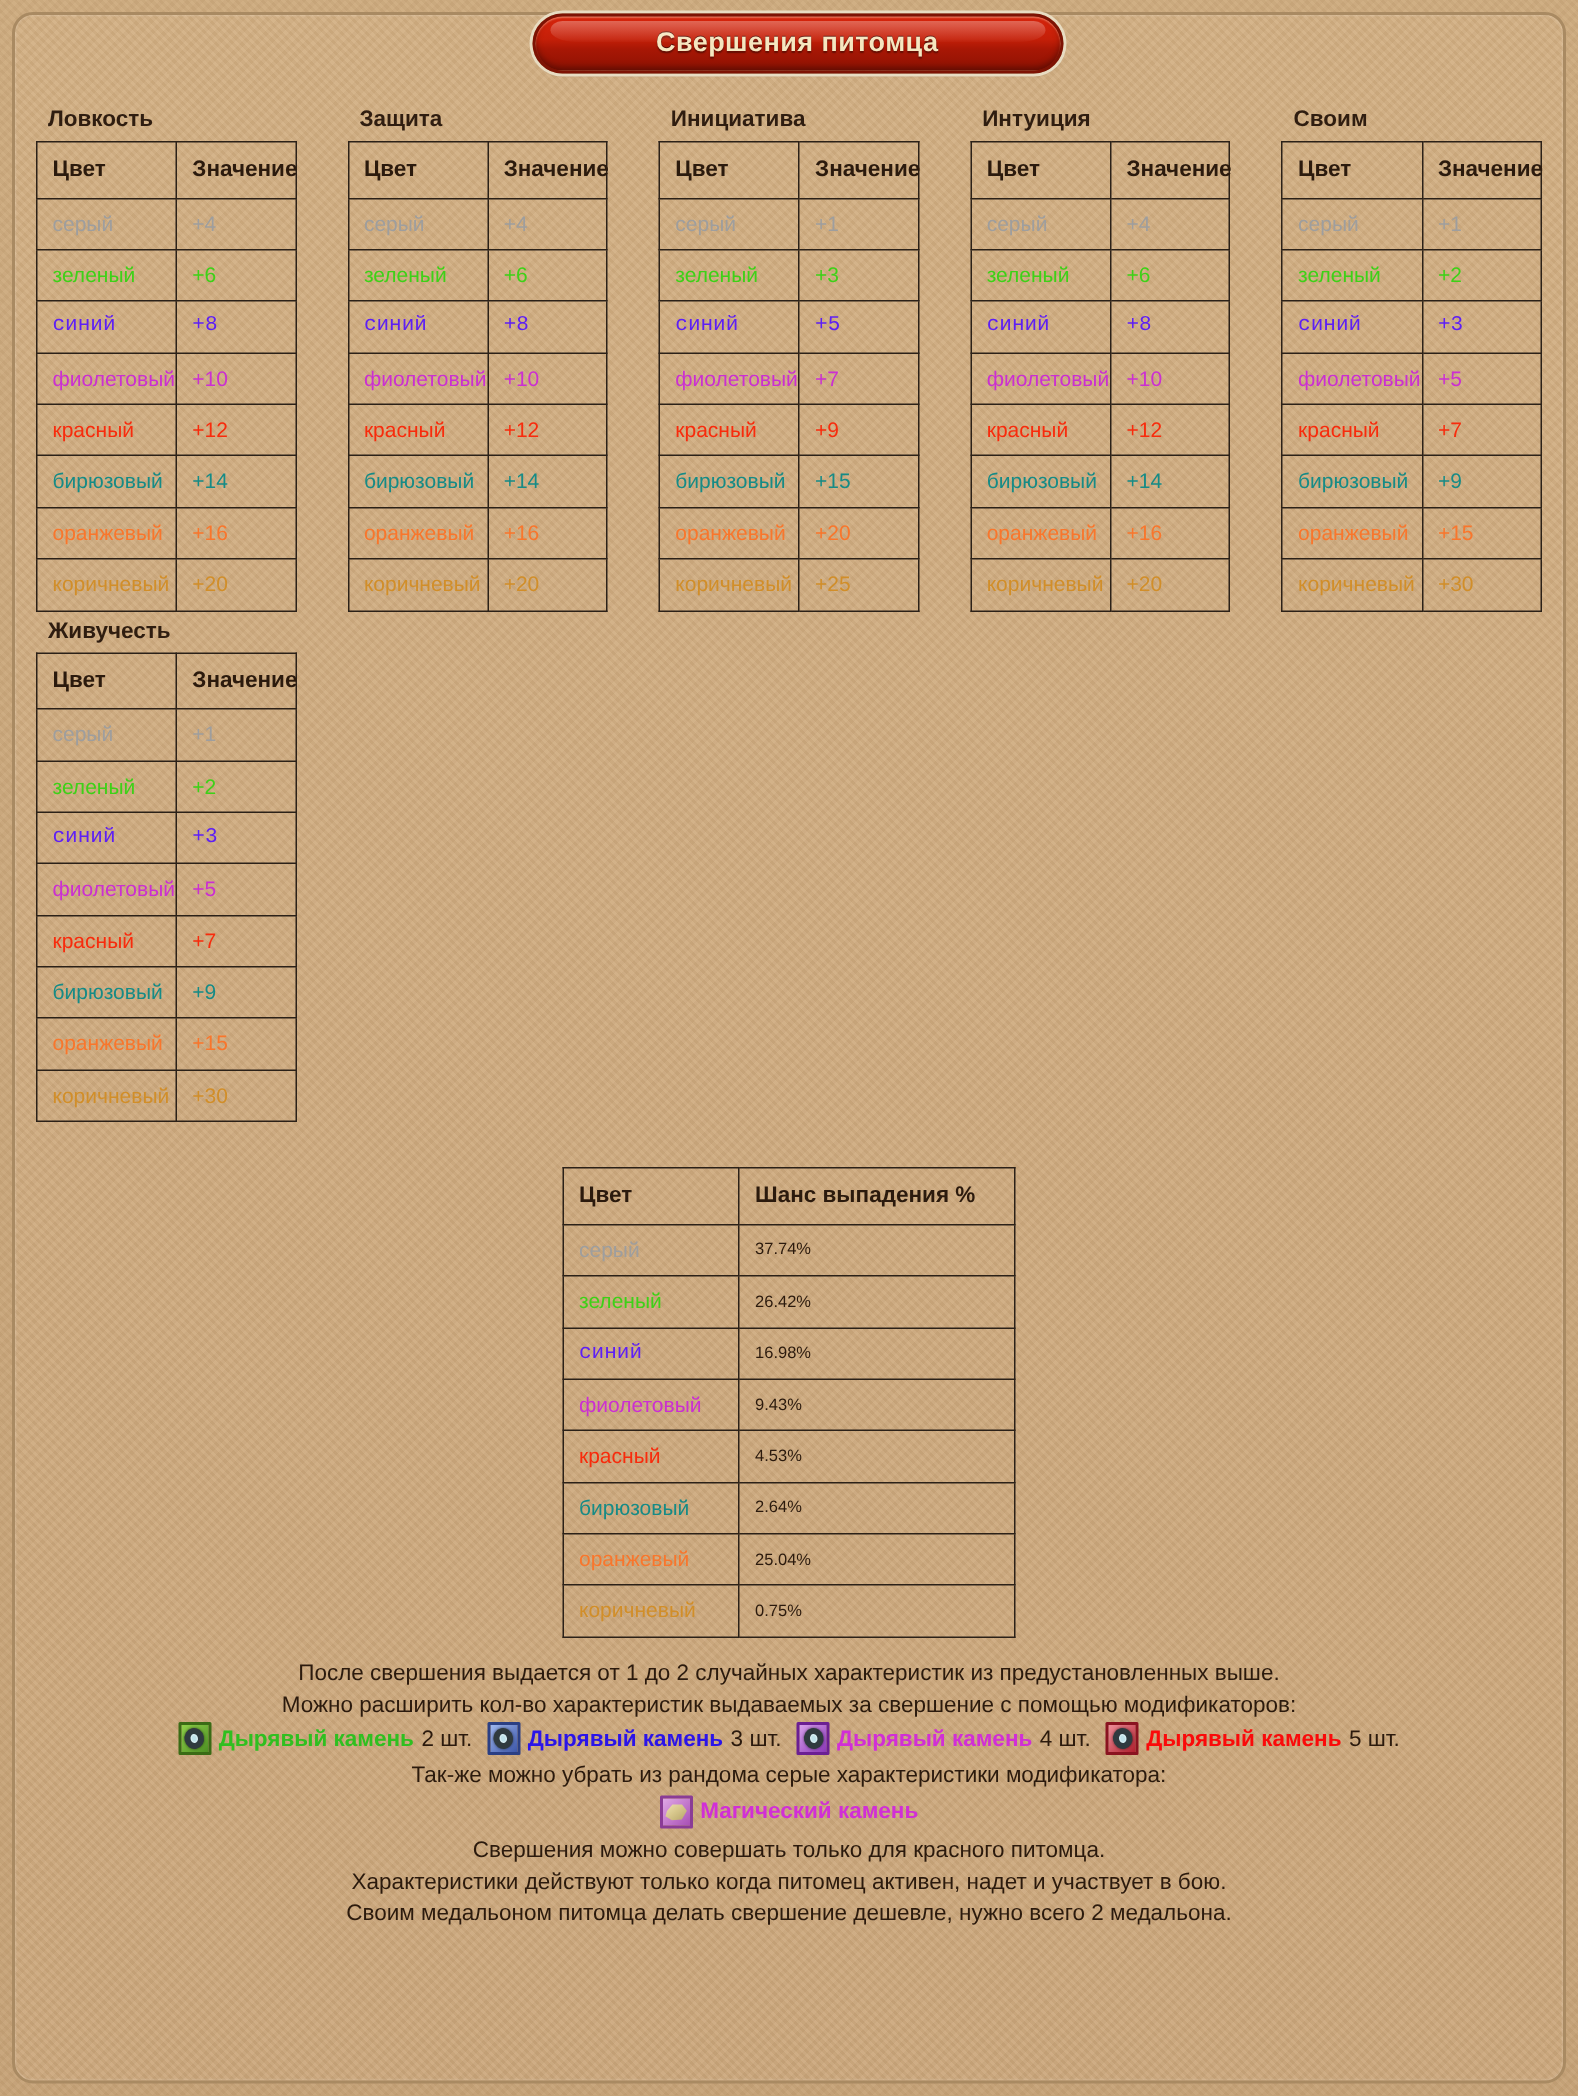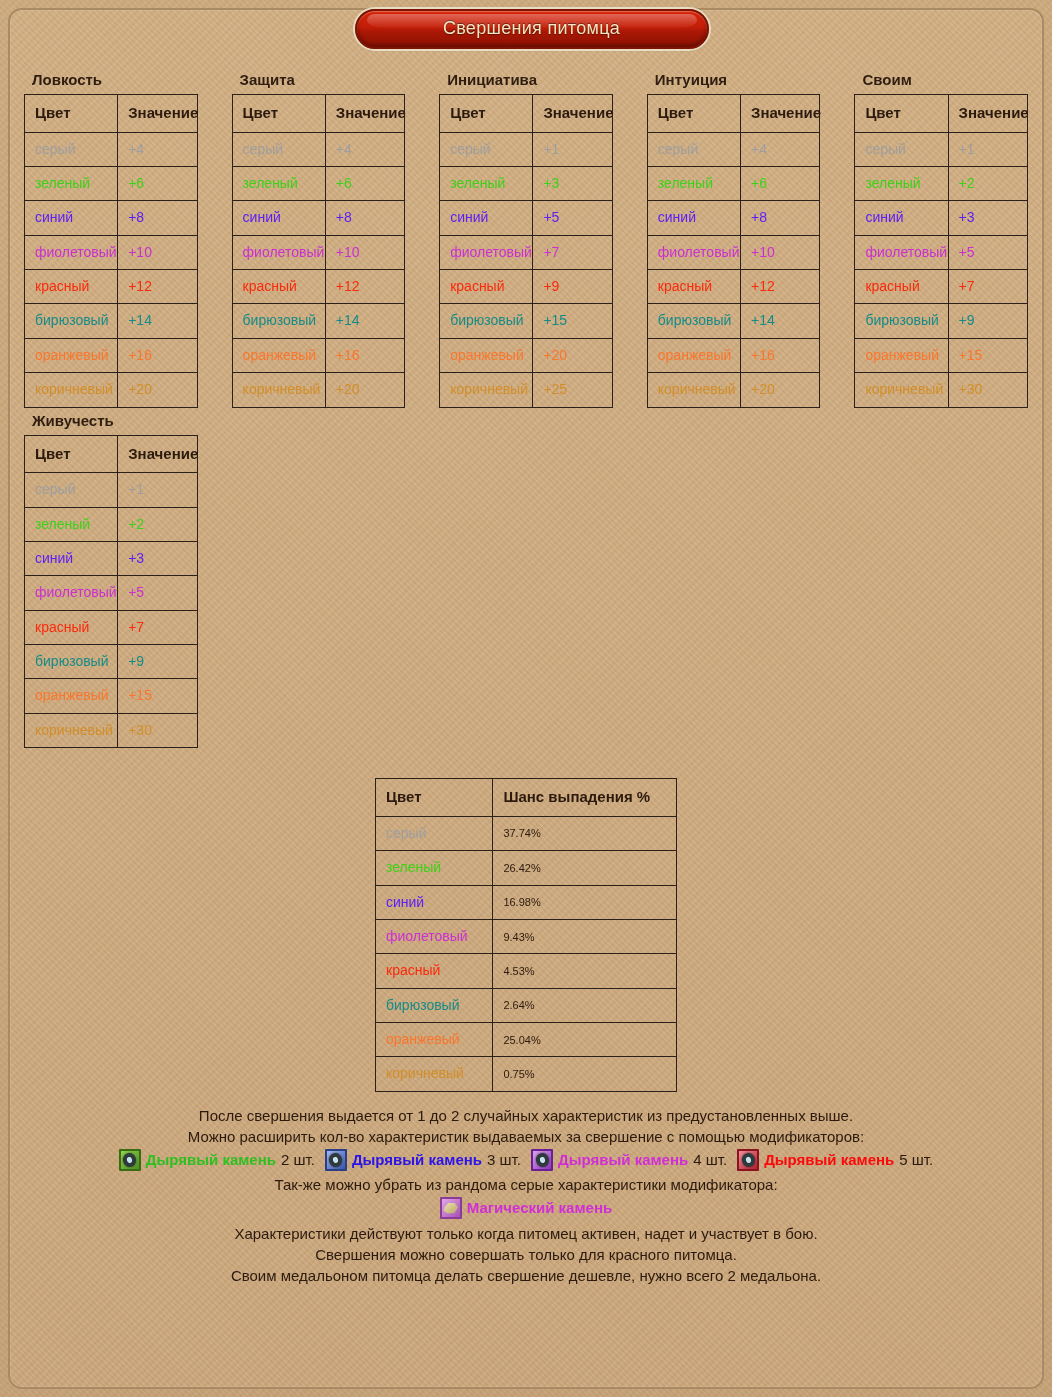--- a/index.html
+++ b/index.html
@@ -51,21 +51,21 @@
     border-radius:22px;
     background:linear-gradient(#d8250c 0%, #c41f08 42%, #a81705 60%, #8e1203 100%);
     border:2px solid #7d1304;
     box-shadow:
       0 0 0 2px #e8dcc2,
       0 1px 2px rgba(0,0,0,0.4),
       inset 0 1px 1px rgba(255,170,140,0.55),
       inset 0 -2px 4px rgba(0,0,0,0.35);
     color:#f6e6bf;
     font-size:18px;
-    font-weight:normal;
+    font-weight:bold;
     letter-spacing:0.3px;
     text-shadow:0 -1px 0 rgba(0,0,0,0.55), 0 1px 1px rgba(0,0,0,0.4);
     margin-left:11px;
   }
   .title-pill::after{
     content:"";
     position:absolute;
     left:10px; right:10px; top:3px; height:38%;
     border-radius:18px 18px 40px 40px/14px 14px 18px 18px;
     background:linear-gradient(rgba(255,255,255,0.30),rgba(255,255,255,0.02));
@@ -107,21 +107,21 @@
     color:#2b1a0d;
     font-size:15px;
     padding-top:10px;
     padding-bottom:10px;
   }
   table.stat td{ font-size:14px; }
 
   
   .c-grey   { color:#9e9e9e; }
   .c-green  { color:#3dd117; }
-  .c-blue   { color:#5d1ff5; }
+  .c-blue   { color:#5d1ff5;font-family:Liberation Mono, monospace; }
   .c-purple { color:#cb2fd2;margin-top:48px; }
   .c-red    { color:#f82b0c; }
   .c-teal   { color:#168b86; }
   .c-orange { color:#f9762c; }
   .c-brown  { color:#d18e29; }
 
   
   .chance-wrap{ text-align:center; margin-top:30px; }
   table.chance{
     display:inline-table;
@@ -608,19 +608,19 @@
           </span></div>
       <p>Так-же можно убрать из рандома серые характеристики модификатора:</p>
       <div class="magic-line" id="magic-line"><span class="mod">
             <span class="stone st-magic">
               <span class="glyph">
                 <span class="rock"></span>
               </span>
             </span>
             <span class="m-magic">Магический камень</span>
           </span></div>
+      <p>Свершения можно совершать только для красного питомца.</p>
       <p>Характеристики действуют только когда питомец активен, надет и участвует в бою.</p>
-      <p>Свершения можно совершать только для красного питомца.</p>
       <p>Своим медальоном питомца делать свершение дешевле, нужно всего 2 медальона.</p>
     </div>
 
   </div>
 </div>
 
 </body></html>

